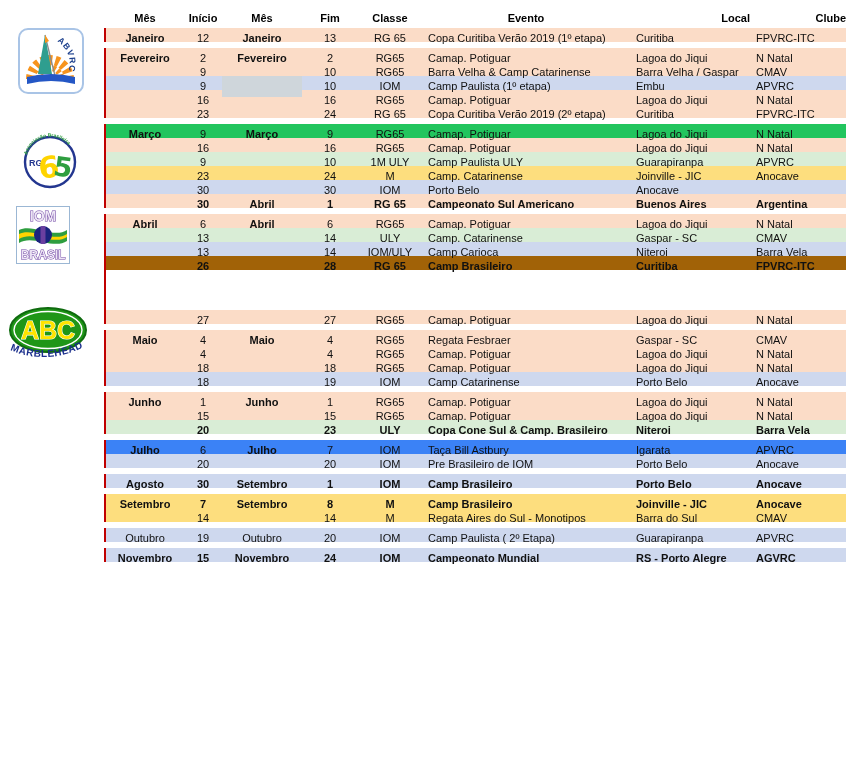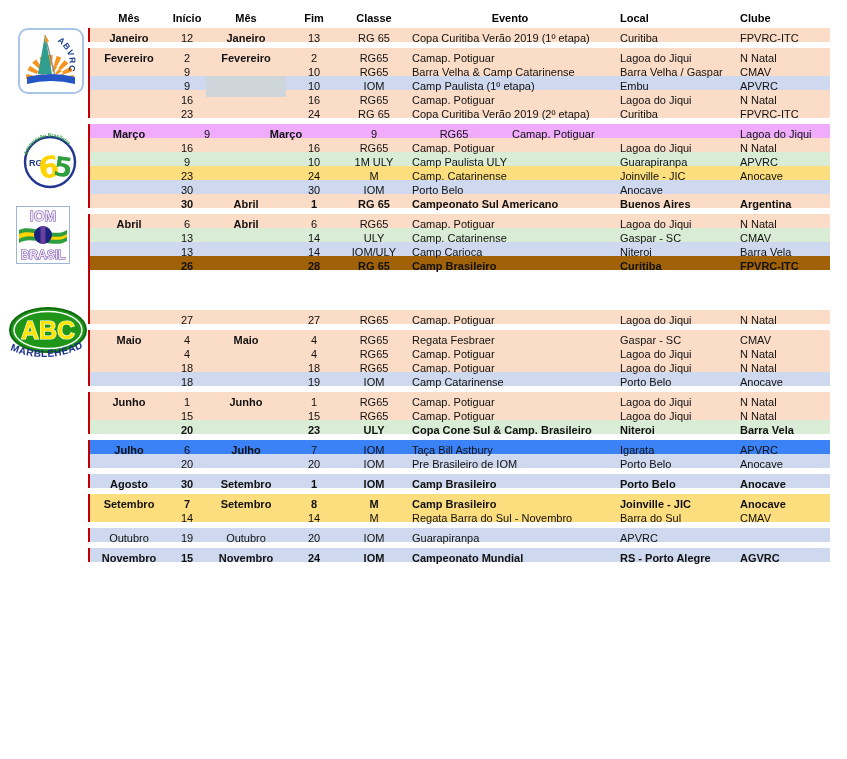--- a/index.html
+++ b/index.html
@@ -7,29 +7,29 @@
     width:847px;height:759px;position:relative;background:#fff;
     font-family:"Liberation Sans",sans-serif;color:#111;overflow:hidden;
   }
   
   .logo{position:absolute;}
   #logo-abvrc{left:18px;top:28px;}
   #logo-rg65{left:21px;top:125px;}
   #logo-iom{left:16px;top:206px;}
   #logo-abc{left:7px;top:306px;}
   
-  .table{position:absolute;left:88px;top:0;width:742px;}
+  .table{position:absolute;left:104px;top:0;width:742px;}
   .header-row{
     display:grid;grid-template-columns:78px 38px 80px 56px 64px 208px 120px 96px;
     padding-left:2px;height:20px;margin-top:8px;align-items:center;
     font-weight:bold;font-size:11px;color:#000;background:#fff;
   }
   .header-row .h{white-space:nowrap;}
   .h-center{text-align:center;}
-  .h-left{padding-left:6px;text-align:left;}
+  .h-left{padding-left:6px;text-align:right;}
   .section{margin-bottom:6px;border-left:2px solid #C00000;}
   .row{
     display:grid;grid-template-columns:78px 38px 80px 56px 64px 208px 120px 96px;
     height:14px;align-items:center;font-size:11px;
   }
   .cell{white-space:nowrap;overflow:hidden;line-height:21px;height:21px;}
   .c-mes1,.c-inicio,.c-mes2,.c-fim,.c-classe{text-align:center;}
   .c-evento,.c-local,.c-clube{padding-left:6px;}
   .cell.month{font-weight:bold;}
   .row.nomonthbold .cell.month{font-weight:normal;}
@@ -168,21 +168,21 @@
           <div class="cell c-inicio">23</div>
           <div class="cell c-mes2 month"></div>
           <div class="cell c-fim">24</div>
           <div class="cell c-classe">RG 65</div>
           <div class="cell c-evento">Copa Curitiba Verão 2019 (2º etapa)</div>
           <div class="cell c-local">Curitiba</div>
           <div class="cell c-clube">FPVRC-ITC</div>
         </div>
       </div>
       <div class="section">
-        <div class="row" style="background: #f0abfc; gap: 20px;">
+        <div class="row" style="background: #22c55e;">
           <div class="cell c-mes1 month">Março</div>
           <div class="cell c-inicio">9</div>
           <div class="cell c-mes2 month">Março</div>
           <div class="cell c-fim">9</div>
           <div class="cell c-classe">RG65</div>
           <div class="cell c-evento">Camap. Potiguar</div>
           <div class="cell c-local">Lagoa do Jiqui</div>
           <div class="cell c-clube">N Natal</div>
         </div>
         <div class="row" style="background: rgb(251, 220, 199);">
@@ -405,32 +405,33 @@
           <div class="cell c-evento">Camp Brasileiro</div>
           <div class="cell c-local">Joinville - JIC</div>
           <div class="cell c-clube">Anocave</div>
         </div>
         <div class="row" style="background: rgb(253, 222, 126);">
           <div class="cell c-mes1 month"></div>
           <div class="cell c-inicio">14</div>
           <div class="cell c-mes2 month"></div>
           <div class="cell c-fim">14</div>
           <div class="cell c-classe">M</div>
-          <div class="cell c-evento">Regata Barra do Sul - Novembro</div>
+          <div class="cell c-evento">Regata Aires do Sul - Monotipos</div>
           <div class="cell c-local">Barra do Sul</div>
           <div class="cell c-clube">CMAV</div>
         </div>
       </div>
       <div class="section">
         <div class="row nomonthbold" style="background: rgb(206, 216, 238);">
           <div class="cell c-mes1 month">Outubro</div>
           <div class="cell c-inicio">19</div>
           <div class="cell c-mes2 month">Outubro</div>
           <div class="cell c-fim">20</div>
           <div class="cell c-classe">IOM</div>
+          <div class="cell c-evento">Camp Paulista ( 2º Etapa)</div>
           <div class="cell c-local">Guarapiranpa</div>
           <div class="cell c-clube">APVRC</div>
         </div>
       </div>
       <div class="section">
         <div class="row bold" style="background: rgb(206, 216, 238);">
           <div class="cell c-mes1 month">Novembro</div>
           <div class="cell c-inicio">15</div>
           <div class="cell c-mes2 month">Novembro</div>
           <div class="cell c-fim">24</div>

